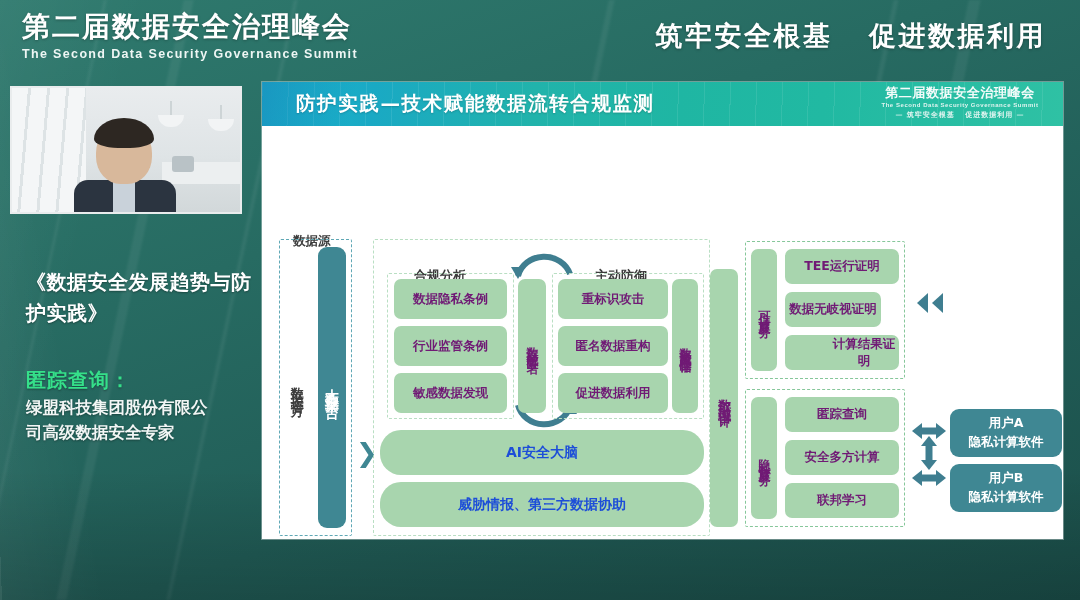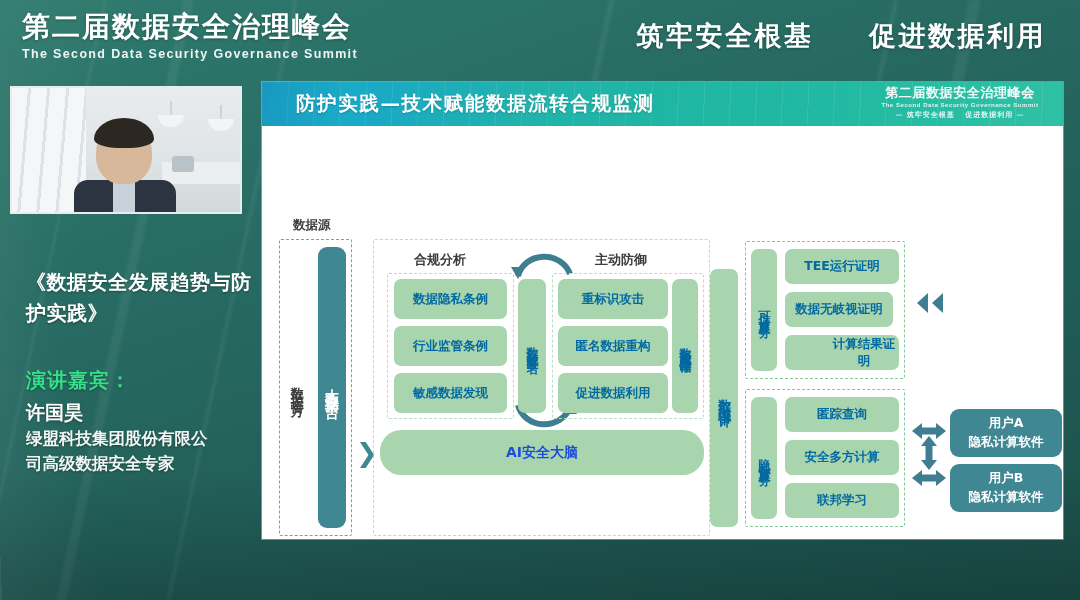--- a/index.html
+++ b/index.html
@@ -40,21 +40,21 @@
   }
   .logo-en {
     font-size: 12.5px; font-weight: 700; color:#eef6f4; letter-spacing: 1.35px;
     line-height: 18px; margin-top:1px;
     font-family:"Liberation Sans",sans-serif;
   }
   .banner-slogan {
     position:absolute; right:34px; top:18px;
     font-size:27px; font-weight:700; color:#ffffff; letter-spacing:2.5px;
     text-shadow: 0 1px 3px rgba(0,0,0,0.3);
-    font-family:Liberation Mono, monospace;
+    font-family:Liberation Serif, serif;
   }
   .banner-slogan .gap { display:inline-block; width:18px; }
 
   
   .speaker-video {
     position:absolute; left:10px; top:86px; width:232px; height:128px;
     border:2px solid rgba(255,255,255,0.55);
     background:#cfd6d8; overflow:hidden;
   }
   .vid-room { position:absolute; inset:0;
@@ -144,28 +144,29 @@
     font-family:"DejaVu Sans","Liberation Sans",sans-serif;
   }
   .slide-logo .sl-sub .dash{ opacity:0.8; }
 
   .slide-body { position:relative; width:100%; height:413px; }
 
   
   .lbl {
     position:absolute; font-size:12.5px; font-weight:700; color:#3c3c3c;
     font-family:Liberation Sans, sans-serif;
+    margin-top:16px;
   }
   .dash-box { position:absolute; border:1px dashed #5fa8b5; border-radius:2px; }
   .dash-box.green { border-color:#86c79a; }
   .dash-box.pale { border-color:#b9dfc3; }
 
   .gbox {
     position:absolute; background:#a8d5ae; border-radius:7px;
-    color:#0369a1; font-weight:700; font-size:12.5px;
+    color:#701a75; font-weight:700; font-size:12.5px;
     display:flex; align-items:center; justify-content:center; text-align:center;
     font-family:"DejaVu Sans","Liberation Sans",sans-serif;
     line-height:1.35;
   }
   .gbox.dark-text { color:#1d4ed8;border-radius:21px; }
   .gbox.vert {
     writing-mode: vertical-rl; text-orientation: upright;
     letter-spacing:3px; line-height:1.1;
   }
   .tbox {
@@ -216,22 +217,21 @@
   <div class="vid-table"></div>
   <div class="vid-chair"></div>
   <div class="vid-body"></div>
   <div class="vid-shirt"></div>
   <div class="vid-head"></div>
   <div class="vid-hair"></div>
 </div>
 
 <div class="talk-info">
   <div class="info-title">《数据安全发展趋势与防护实践》</div>
-  <div class="info-label second">演讲嘉宾：</div>
-  <div class="info-name">许国昊</div>
+  <div class="info-label second">匿踪查询：</div>
   <div class="info-org">绿盟科技集团股份有限公</div>
   <div class="info-org">司高级数据安全专家</div>
 </div>
 
 <div class="slide">
 
   <div class="slide-titlebar">
     <div class="slide-title">防护实践—技术赋能数据流转合规监测</div>
     <div class="slide-logo">
       <div class="sl-cn">第二届数据安全治理峰会</div>
@@ -277,27 +277,28 @@
 
     <div class="gbox vert" style="left:256px; top:153px; width:28px; height:134px; font-size:12px;">数据脱敏匿名</div>
 
     <div class="dash-box pale" style="left:290px; top:147px; width:152px; height:146px;"></div>
     <div class="gbox" style="left:296px; top:153px; width:110px; height:40px;">重标识攻击</div>
     <div class="gbox" style="left:296px; top:200px; width:110px; height:40px;">匿名数据重构</div>
     <div class="gbox" style="left:296px; top:247px; width:110px; height:40px;">促进数据利用</div>
     <div class="gbox vert" style="left:410px; top:153px; width:26px; height:134px; font-size:12px; letter-spacing:2px;">数据泄露风险评估</div>
 
     <div class="gbox dark-text" style="left:118px; top:304px; width:324px; height:45px; font-size:14px;">AI安全大脑</div>
+    <div class="gbox dark-text" style="left:118px; top:356px; width:324px; height:45px; font-size:14px;">威胁情报、第三方数据协助</div>
 
     <div class="gbox vert" style="left:448px; top:143px; width:28px; height:258px; font-size:13px;">数据出域审计</div>
 
     <div class="dash-box green" style="left:483px; top:115px; width:160px; height:138px;"></div>
     <div class="gbox vert" style="left:489px; top:123px; width:26px; height:122px; font-size:12px;">可信计算服务</div>
     <div class="gbox" style="left:523px; top:123px; width:114px; height:35px;">TEE运行证明</div>
-    <div class="gbox" style="left:523px; top:166px; width:108px; height:35px;">数据无岐视证明</div>
+    <div class="gbox" style="left:523px; top:166px; width:96px; height:35px;">数据无岐视证明</div>
     <div class="gbox" style="left:523px; top:209px; width:114px; height:35px;padding-left:44px;">计算结果证明</div>
 
     <div class="dash-box green" style="left:483px; top:263px; width:160px; height:138px;"></div>
     <div class="gbox vert" style="left:489px; top:271px; width:26px; height:122px; font-size:12px;">隐私计算服务</div>
     <div class="gbox" style="left:523px; top:271px; width:114px; height:35px;">匿踪查询</div>
     <div class="gbox" style="left:523px; top:314px; width:114px; height:35px;">安全多方计算</div>
     <div class="gbox" style="left:523px; top:357px; width:114px; height:35px;">联邦学习</div>
 
     <svg class="arc" style="left:652px; top:165px;" width="32" height="24" viewBox="0 0 32 24">
       <polygon points="14,2 14,22 3,12" fill="#3f7e90"></polygon>

